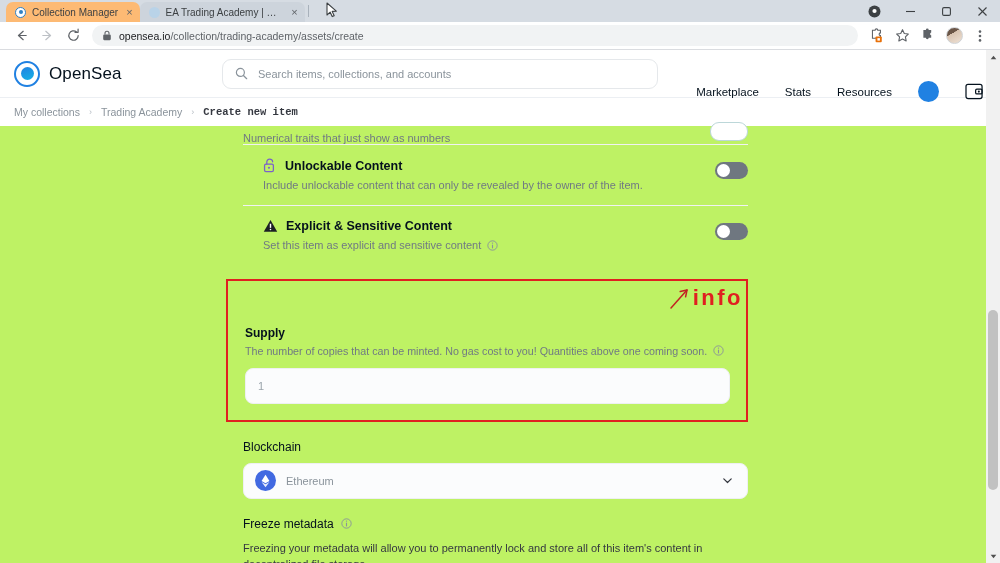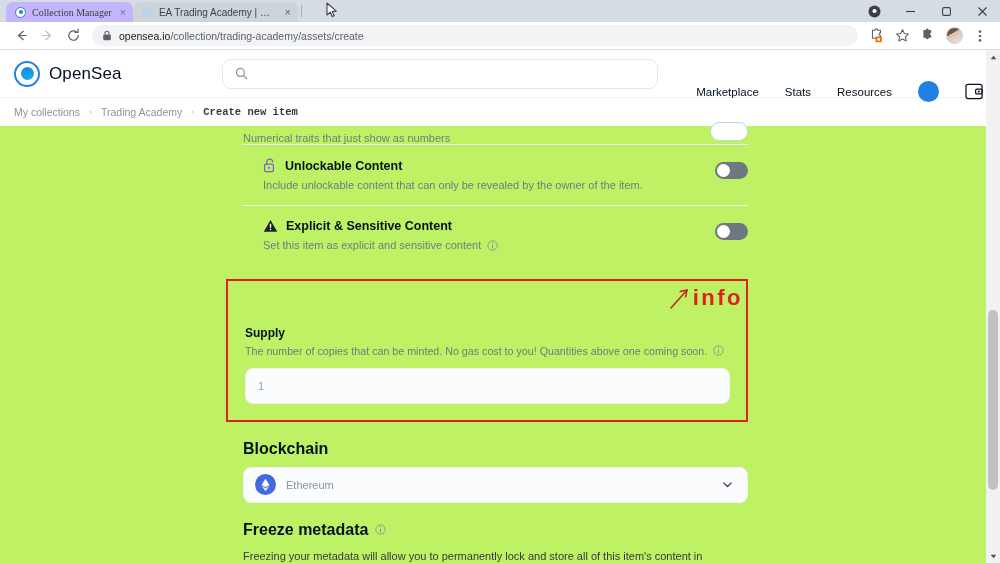--- a/index.html
+++ b/index.html
@@ -26,21 +26,21 @@
     display: flex;
     align-items: center;
     gap: 6px;
     padding: 0 7px 0 9px;
     border-radius: 7px 7px 0 0;
     font-size: 10px;
     color: #3c4043;
     max-width: 165px;
     position: relative;
   }
-  .tab.active { background: #c4b5fd; font-family: Liberation Serif, serif; }
+  .tab.active { background: #fdba74; }
   .tab.inactive { background: #cdd4dc; }
   .tab-favicon {
     width: 11px; height: 11px; border-radius: 50%;
     flex: 0 0 11px;
     display: flex; align-items: center; justify-content: center;
   }
   .fav-opensea {
     border: 1.4px solid #2f81c4;
     background: #ffffff;
   }
@@ -282,21 +282,21 @@
     font-size: 22px;
     color: #e02020;
     font-weight: bold;
     letter-spacing: 2.5px;
     line-height: 1;
   }
 
   
   .section { margin-top: 18px; }
   .section-label {
-    font-size: 16px; font-weight: bold; color: #04111d;
+    font-size: 12px; font-weight: normal; color: #04111d;
     display: flex; align-items: center; gap: 7px;
     margin-bottom: 9px;
   }
   .select-box {
     height: 36px;
     border: 1px solid #eef0f2;
     background: #fbfcfd;
     border-radius: 8px;
     display: flex; align-items: center;
     padding: 0 13px 0 11px;
@@ -463,20 +463,21 @@
       <div class="brand">
         <span class="brand-mark"></span>
         <span class="brand-name">OpenSea</span>
       </div>
 
       <div class="searchbox">
         <svg width="13" height="13" viewBox="0 0 14 14">
           <circle cx="5.8" cy="5.8" r="4.3" fill="none" stroke="#8a939b" stroke-width="1.3"></circle>
           <line x1="9.1" y1="9.1" x2="12.6" y2="12.6" stroke="#8a939b" stroke-width="1.3" stroke-linecap="round"></line>
         </svg>
+        <span class="search-ph">Search items, collections, and accounts</span>
       </div>
 
       <div class="site-nav">
         <span class="nav-link">Marketplace</span>
         <span class="nav-link">Stats</span>
         <span class="nav-link">Resources</span>
         <span class="avatar-site"></span>
         <span class="wallet-icon">
           <svg width="19" height="17" viewBox="0 0 20 18">
             <rect x="1" y="1.5" width="17" height="15" rx="2.2" fill="none" stroke="#04111d" stroke-width="1.3"></rect>

